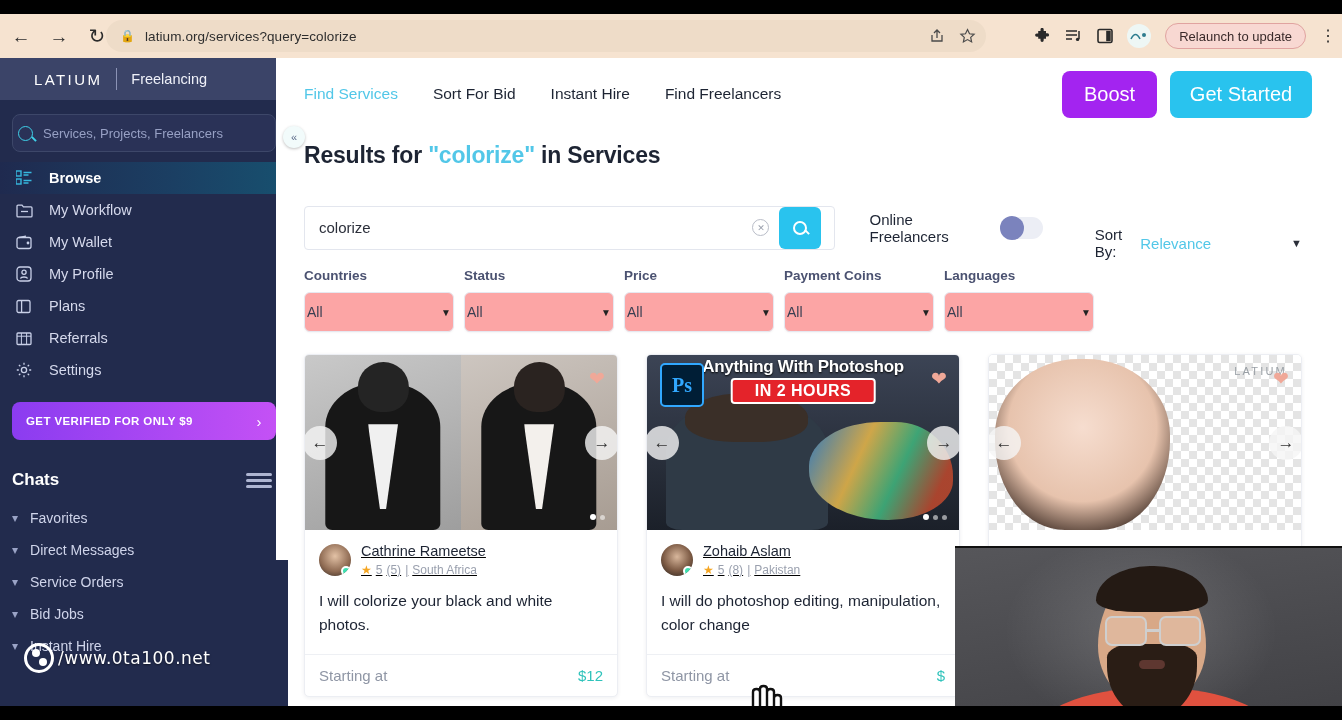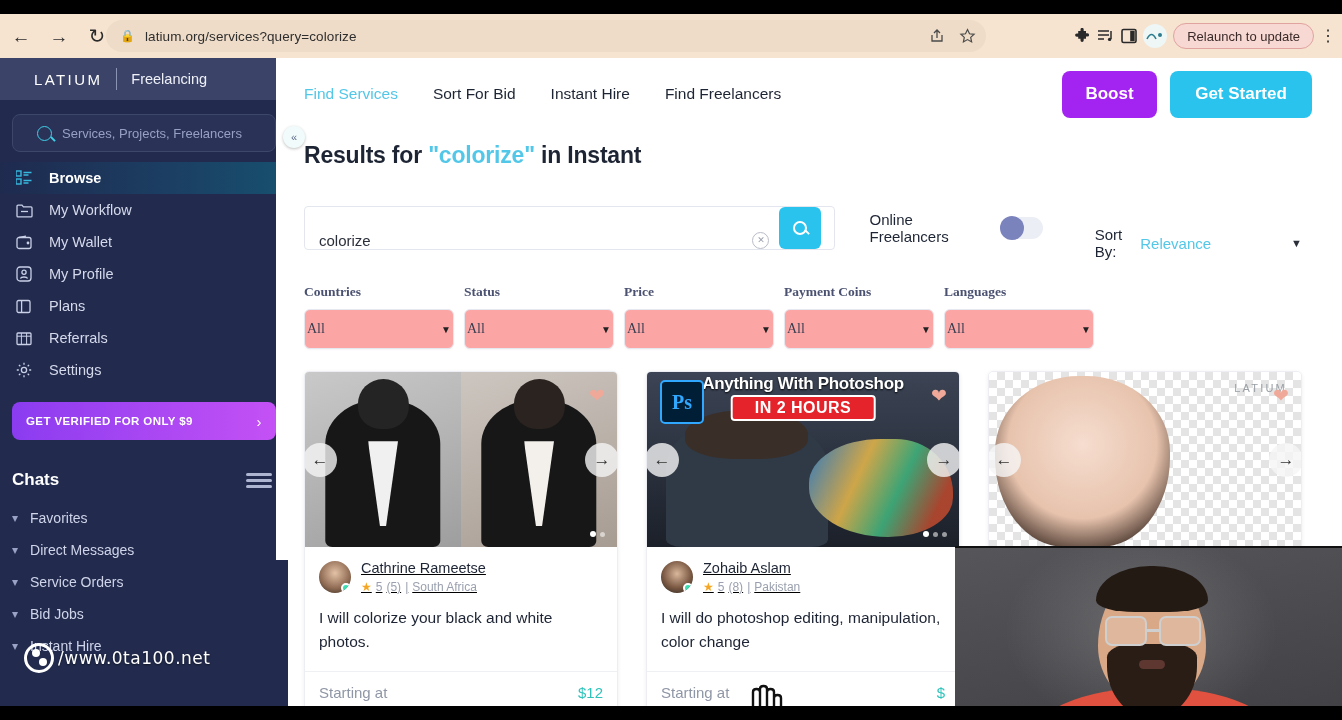--- a/index.html
+++ b/index.html
@@ -20,21 +20,21 @@
   #nav-btns { position:absolute; left:0; top:14px; height:44px; display:flex; align-items:center; gap:4px; padding-left:4px; }
   .nav-ico { width:34px; height:34px; display:flex; align-items:center; justify-content:center;
              color:#2b2b2b; font-size:19px; line-height:1; }
   #omnibox {
     position:absolute; left:106px; top:20px; width:880px; height:32px;
     background:#eedcc8; border-radius:16px; display:flex; align-items:center; padding:0 14px; gap:10px;
   }
   #omnibox .lock { font-size:12px; color:#3c3c3c; }
   #url-text { font-size:13.5px; color:#2e2e2e; letter-spacing:.1px; white-space:nowrap; }
   #omni-actions { position:absolute; right:10px; top:0; height:32px; display:flex; align-items:center; gap:14px; }
-  #right-icons { position:absolute; right:6px; top:20px; height:32px; display:flex; align-items:center; gap:6px; }
+  #right-icons { position:absolute; right:6px; top:20px; height:32px; display:flex; align-items:center; gap:14px; }
   .ri { color:#2a2a2a; display:flex; align-items:center; justify-content:center; }
   #relaunch-pill {
     height:26px; border:1px solid #e0a3a0; background:#f8d8d2; border-radius:13px;
     display:flex; align-items:center; padding:0 13px; font-size:13px; color:#3a2a2a; white-space:nowrap;
   }
   #kebab { font-size:16px; color:#2a2a2a; letter-spacing:0; line-height:1; }
   #avatar-chip { width:24px; height:24px; border-radius:50%; background:#eef7f5;
                  display:flex; align-items:center; justify-content:center; font-size:8px; color:#2c6a7a; overflow:hidden;}
 
   
@@ -46,21 +46,21 @@
     background:#222b4d; color:#dfe3f2;
   }
   #sidebar-head { height:42px; background:#3b4468; display:flex; align-items:center; padding-left:34px; gap:14px; }
   #brand-logo { font-size:15px; letter-spacing:2.4px; color:#ffffff; font-weight:400; }
   #brand-div { width:1px; height:22px; background:#8b93b5; }
   #brand-sub { font-size:14.5px; color:#eef0f8; }
 
   #sb-search-wrap { padding:14px 12px 10px 12px; }
   #sb-search {
     height:38px; border:1px solid #3d4straight; border:1px solid #3d4769; border-radius:8px;
-    background:#2a3257; display:flex; align-items:center; gap:10px; padding:0 24px;
+    background:#2a3257; display:flex; align-items:center; gap:10px; padding:0 5px;
   }
   #sb-search .mag { width:15px; height:15px; border:1.8px solid #3fd0e8; border-radius:50%; position:relative; flex:0 0 auto;}
   #sb-search .mag:after { content:""; position:absolute; width:6px; height:1.8px; background:#3fd0e8; transform:rotate(45deg); right:-5px; bottom:0px;}
   #sb-search-ph { font-size:13px; color:#97a0c4; }
 
   .sb-item { height:32px; display:flex; align-items:center; gap:15px; padding-left:14px; font-size:14.5px; color:#d5d9ec; position:relative; }
   .sb-item .ic { width:20px; height:20px; display:flex; align-items:center; justify-content:center; color:#c9d0e8; }
   .sb-item.active { background:linear-gradient(90deg,#1f2a4f 0%, #1b3f63 60%, #17506f 100%); color:#fff; font-weight:bold;text-align:right; }
   .sb-item.active .ic { color:#37b9e0; }
   .sb-item.active:after { content:""; position:absolute; right:0; top:0; width:5px; height:100%; background:#2fc4ec; }
@@ -98,52 +98,52 @@
   #wm-logo:after{content:"";position:absolute;left:12px;top:12px;width:8px;height:8px;border-radius:50%;background:#fff;}
 
   
   #main { position:absolute; left:276px; top:0; width:1054px; height:502px; background:#fff; }
   #topnav { height:72px; display:flex; align-items:center; padding:0 18px 0 28px; }
   #nav-links { display:flex; align-items:center; gap:35px; }
   .nav-link { font-size:15.5px; color:#1d2433; white-space:nowrap; }
   .nav-link.active { color:#52c7e8; }
   #nav-cta { margin-left:auto; display:flex; align-items:center; gap:13px; }
   .cta { height:47px; border-radius:8px; display:flex; align-items:center; justify-content:center;
-         color:#fff; font-size:17px; font-weight:bold; }
+         color:#fff; font-size:20px; font-weight:normal; }
   #boost-btn { width:95px; background:#a324f0; }
   #getstarted-btn { width:142px; background:#29c3ee; }
 
   #content { padding:0 28px; }
   #results-title { font-size:23px; font-weight:bold; color:#1d2433; letter-spacing:-.2px; margin-top:12px; }
   #results-title .q { color:#52c7e8; }
 
   #searchrow { margin-top:26px; display:flex; align-items:center; }
   #search-box {
     width:565px; height:44px; border:1px solid #e3e6ee; border-radius:4px; background:#fff;
-    display:flex; align-items:flex-end; padding:0 12px 0 14px; position:relative;
+    display:flex; align-items:center; padding:0 12px 0 14px; position:relative;
   }
   #search-value { font-size:15px; color:#2b2f3a; flex:1; }
   #clear-icon { width:17px; height:17px; border-radius:50%; border:1.4px solid #b9bdc8; color:#9aa0ad;
                 font-size:9px; display:flex; align-items:center; justify-content:center; margin-right:10px; }
   #search-btn { width:42px; height:42px; background:#29c3ee; border-radius:6px; display:flex;
                 align-items:center; justify-content:center; margin-right:1px; }
   #search-btn .mag2 { width:14px; height:14px; border:2px solid #fff; border-radius:50%; position:relative; }
   #search-btn .mag2:after { content:""; position:absolute; width:6px; height:2px; background:#fff; transform:rotate(45deg); right:-5px; bottom:0; }
 
   #online-wrap { display:flex; align-items:center; gap:12px; margin-left:34px; }
   #online-label { font-size:15px; color:#1d2433; }
   #online-toggle { width:46px; height:22px; border-radius:11px; background:#eceef5; position:relative; }
   #online-toggle:before { content:""; position:absolute; left:0; top:-1px; width:24px; height:24px; border-radius:50%; background:#7b83bd; }
 
   #sort-wrap { display:flex; align-items:center; margin-left:52px; gap:6px;margin-top:31px; }
   #sort-label { font-size:15px; color:#1d2433; }
   #sort-value { font-size:15px; color:#52c7e8; }
   #sort-caret { margin-left:74px; color:#2b2f3a; font-size:11px; }
 
-  #filters { margin-top:24px; display:flex; gap:10px;font-family:Liberation Serif, serif; }
+  #filters { margin-top:8px; display:flex; gap:10px; }
   .filter { width:150px; }
   .filter-label { font-size:13.5px; font-weight:bold; color:#4b5271; margin-bottom:9px; }
   .filter-select {
     height:40px; border:1px solid #e6e8f0; border-radius:6px; background:#fca5a5;
     display:flex; align-items:center; justify-content:space-between; padding:0 2px;
     font-size:14px; color:#3a3f52; box-shadow:0 1px 2px rgba(0,0,0,.04);text-align:center;
   }
   .filter-select .caret { font-size:10px; color:#222; }
 
   
@@ -446,21 +446,21 @@
         </div>
         <div id="nav-cta">
           <div class="cta" id="boost-btn">Boost</div>
           <div class="cta" id="getstarted-btn">Get Started</div>
         </div>
       </div>
 
       <div id="content">
 
         <div id="results-title">
-          <span>Results for </span><span class="q">"colorize"</span><span> in Instant</span>
+          <span>Results for </span><span class="q">"colorize"</span><span> in Services</span>
         </div>
 
         <div id="searchrow">
           <div id="search-box">
             <span id="search-value" title="Search services">colorize</span>
             <span id="clear-icon">✕</span>
             <span id="search-btn">
                 <span class="mag2"></span>
               </span>
           </div>

